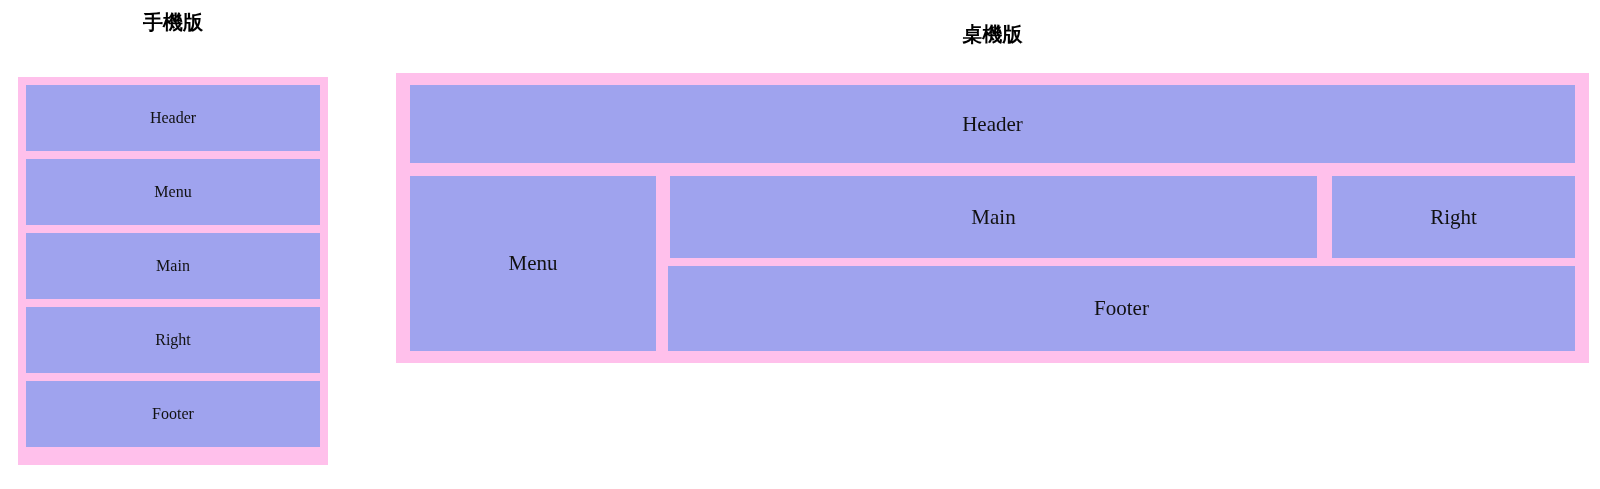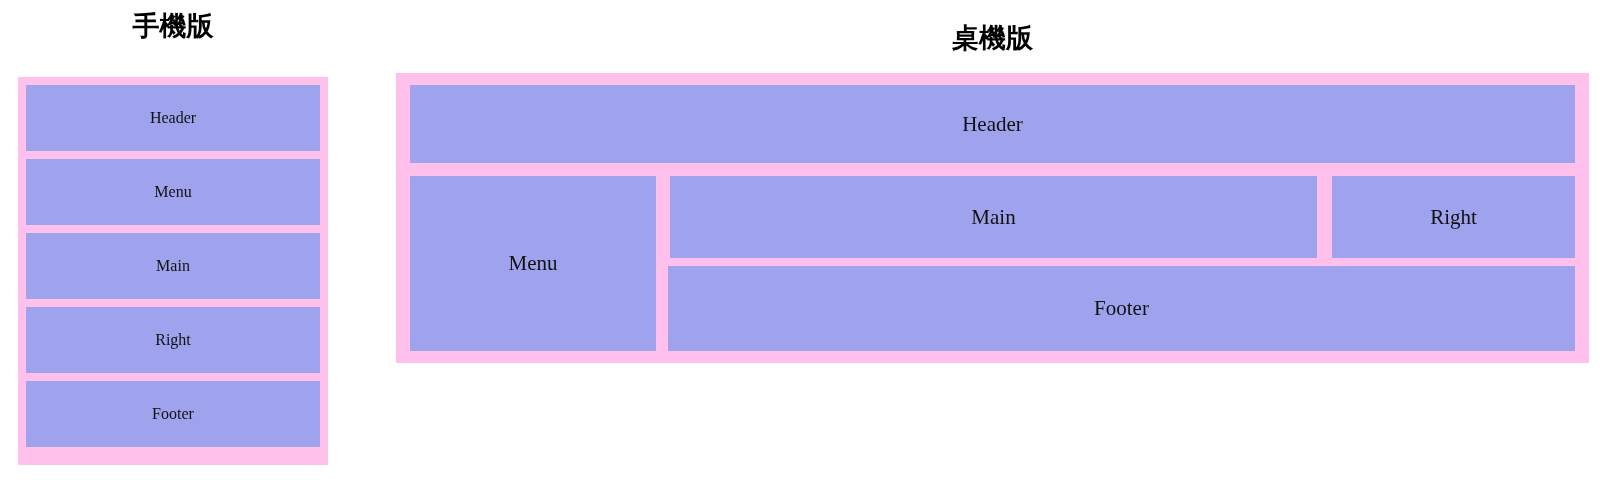--- a/index.html
+++ b/index.html
@@ -13,21 +13,21 @@
     position: relative;
     overflow: hidden;
     font-family: "Liberation Serif", serif;
   }
 
   
   .section-title {
     position: absolute;
     font-family: "DejaVu Sans", "Liberation Sans", sans-serif;
     font-weight: bold;
-    font-size: 27px;
+    font-size: 20px;
     color: #000000;
     line-height: 1;
     white-space: nowrap;
     text-align: center;
   }
   #title-mobile {
     left: 0;
     top: 12px;
     width: 346px;
   }

